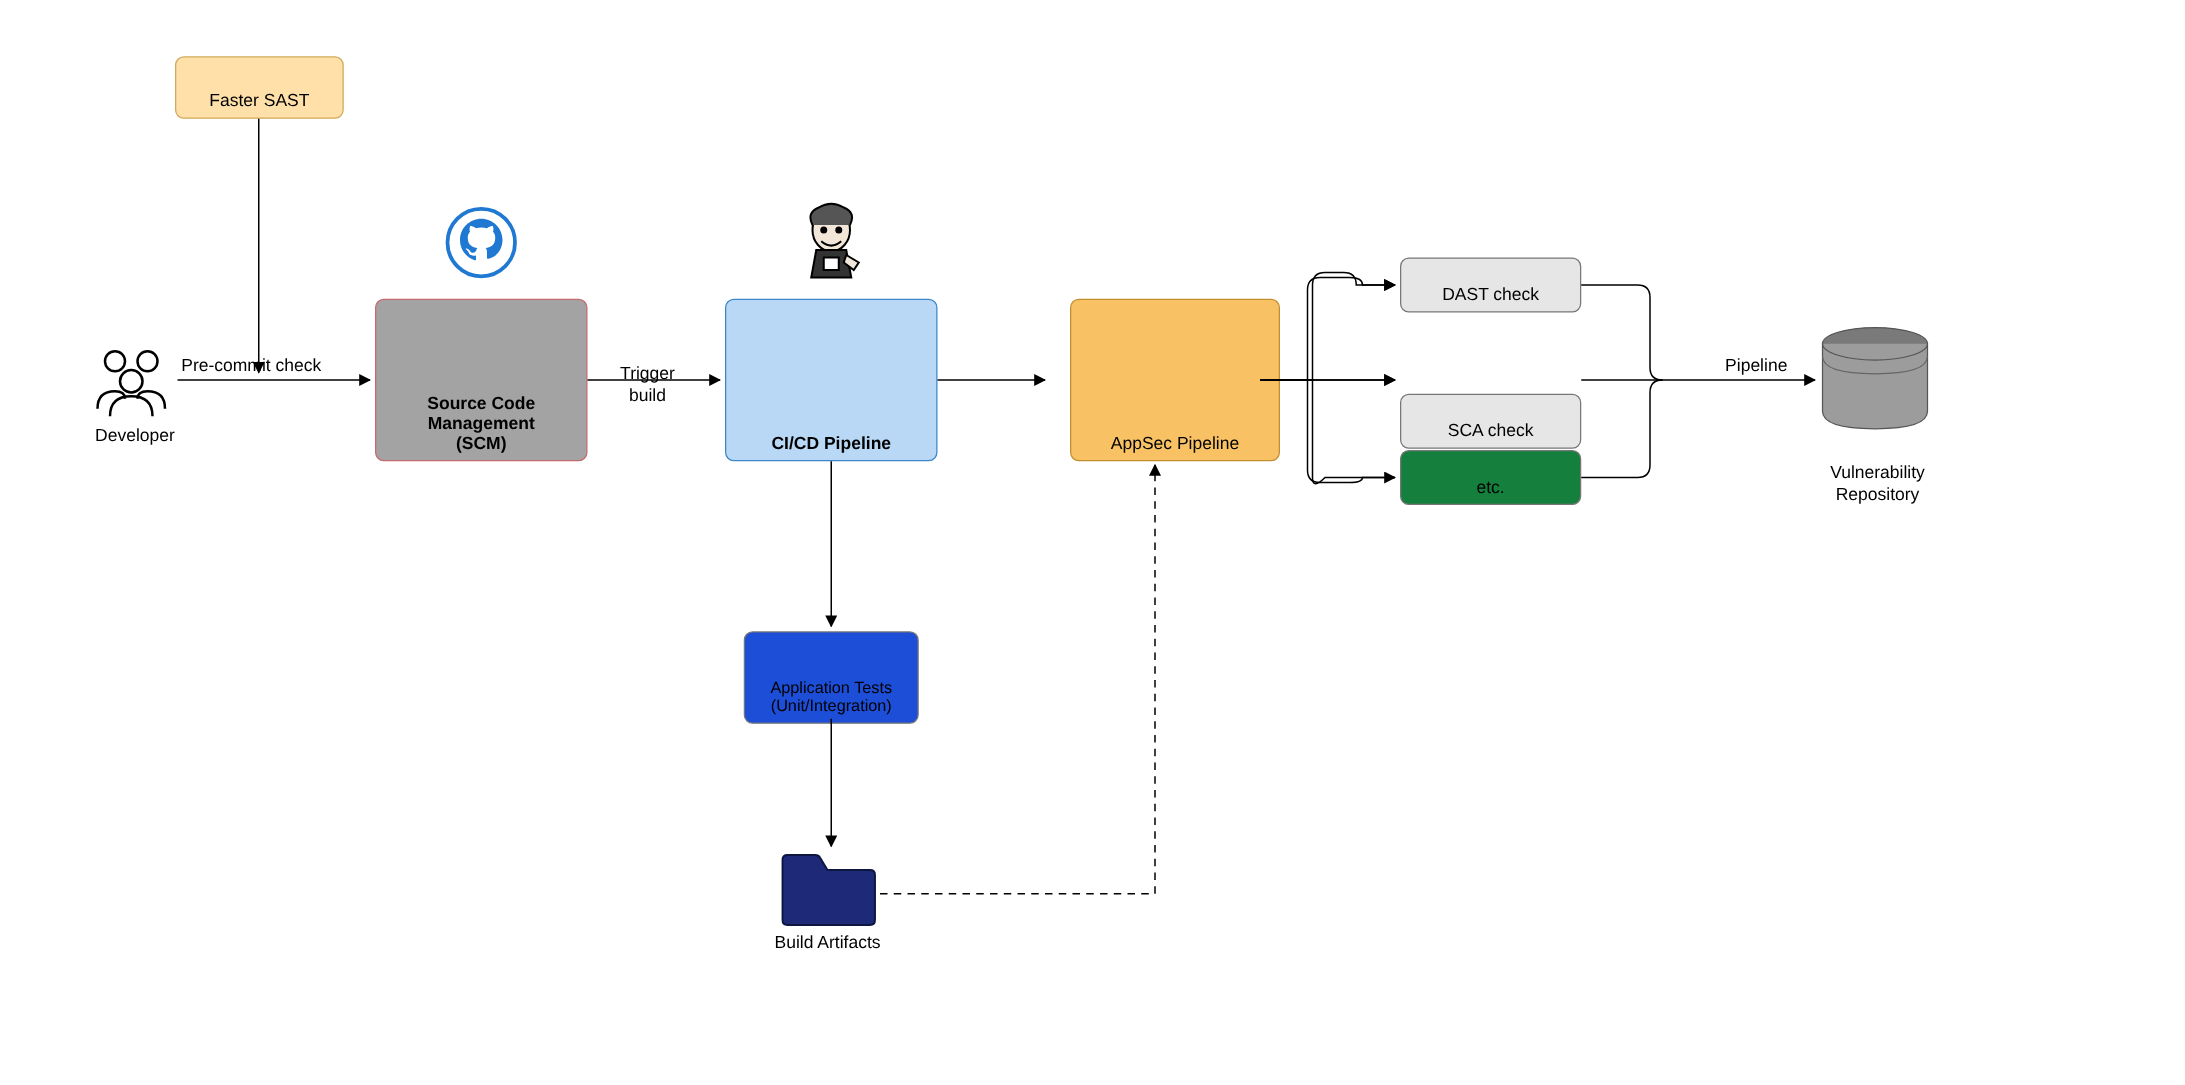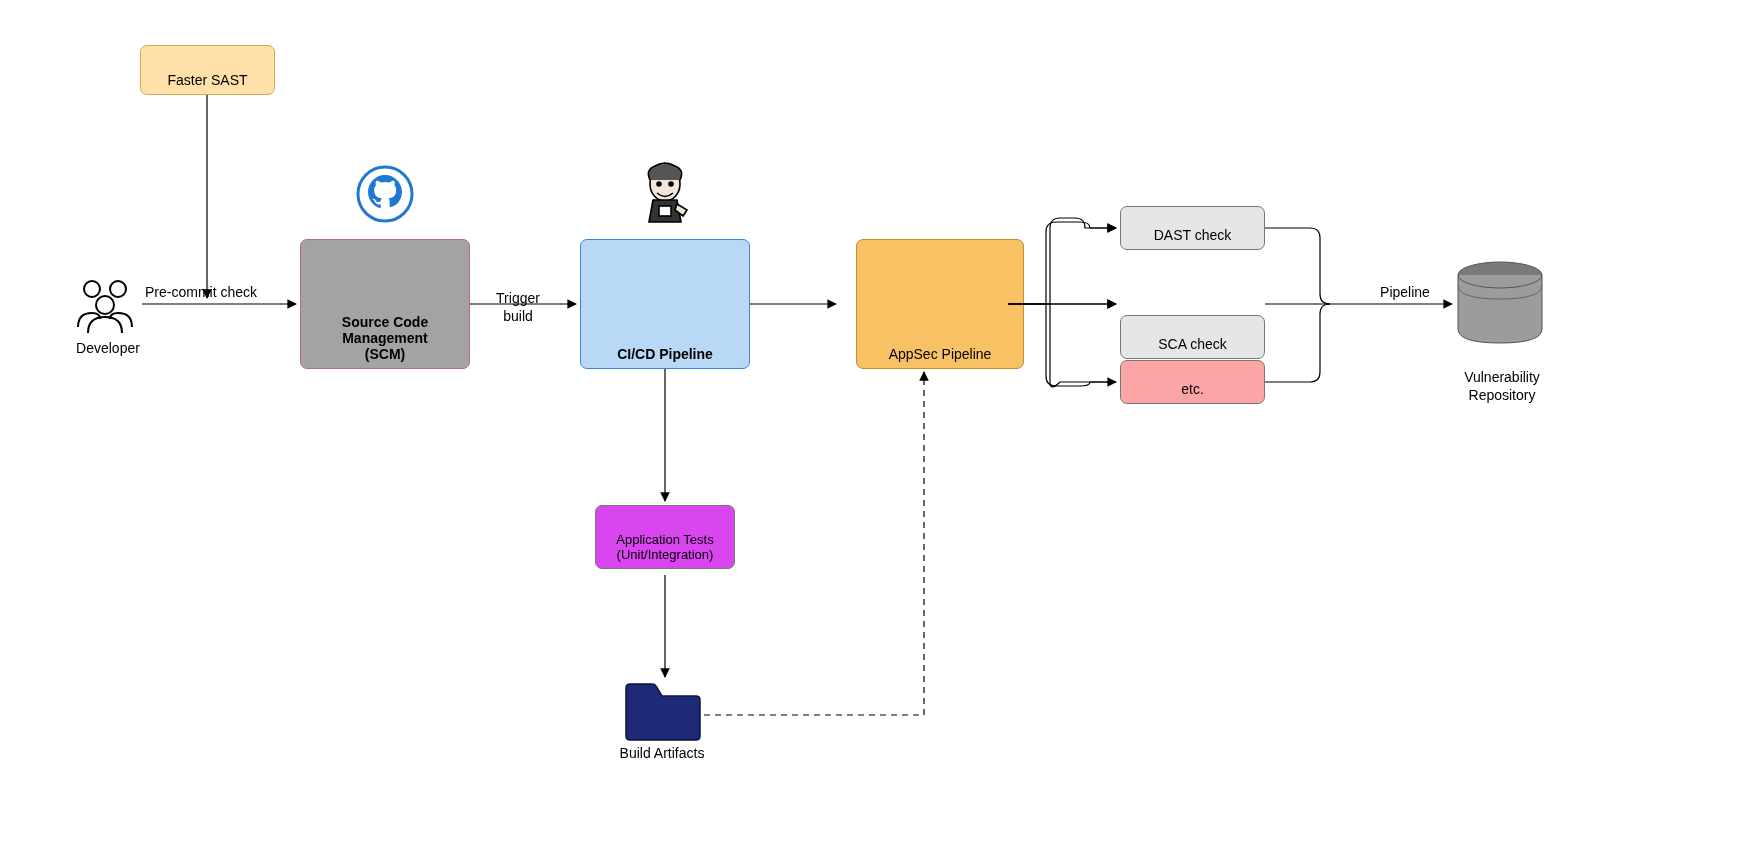--- a/index.html
+++ b/index.html
@@ -86,41 +86,41 @@
 </div>
 
 <div class="box" style="left:580px; top:239px; width:170px; height:130px; background:#b9d8f5; border-color:#3a87c9; font-weight:bold;">
   <span>CI/CD Pipeline</span>
 </div>
 
 <div class="box" style="left:840px; top:239px; width:168px; height:130px; background:#f7c164; border-color:#c28f2f;margin-left:16px;">
   <span>AppSec Pipeline</span>
 </div>
 
-<div class="box" style="left:595px; top:505px; width:140px; height:64px; background:#d946ef; border-color:#777; white-space:pre-line; font-size:13px;">
+<div class="box" style="left:595px; top:505px; width:140px; height:74px; background:#1d4ed8; border-color:#777; white-space:pre-line; font-size:13px;">
   <span>Application Tests
 (Unit/Integration)</span>
 </div>
 
 <div style="position:absolute; left:622px; top:680px;">
   <svg width="82" height="62" viewBox="0 0 82 62">
     <path d="M4 14 L4 56 Q4 60 8 60 L74 60 Q78 60 78 56 L78 20 Q78 16 74 16 L40 16 L34 6 Q33 4 30 4 L8 4 Q4 4 4 8 Z" fill="#1e2a78" stroke="#0d163f" stroke-width="1.5"></path>
   </svg>
 </div>
 <div class="label" style="left:602px; top:745px; width:120px;">Build Artifacts</div>
 
 <div class="box" style="left:1120px; top:206px; width:145px; height:44px; background:#e6e6e6; border-color:#777;">
   <span>DAST check</span>
 </div>
 
 <div class="box" style="left:1120px; top:283px; width:145px; height:44px; background:#e6e6e6; border-color:#777;margin-top:32px;">
   <span>SCA check</span>
 </div>
 
-<div class="box" style="left:1120px; top:360px; width:145px; height:44px; background:#fca5a5; border-color:#777;">
+<div class="box" style="left:1120px; top:360px; width:145px; height:44px; background:#15803d; border-color:#777;">
   <span>etc.</span>
 </div>
 
 <div style="position:absolute; left:1455px; top:261px;">
   <svg width="90" height="86" viewBox="0 0 90 86">
     <ellipse cx="45" cy="14" rx="42" ry="13" fill="#7a7a7a"></ellipse>
     <path d="M3 14 L3 68 Q3 82 45 82 Q87 82 87 68 L87 14" fill="#9c9c9c"></path>
     <ellipse cx="45" cy="14" rx="42" ry="13" fill="none" stroke="#555" stroke-width="1"></ellipse>
     <path d="M3 14 L3 68 Q3 82 45 82 Q87 82 87 68 L87 14" fill="none" stroke="#555" stroke-width="1"></path>
     <path d="M3 24 Q3 38 45 38 Q87 38 87 24" fill="none" stroke="#666" stroke-width="1"></path>

